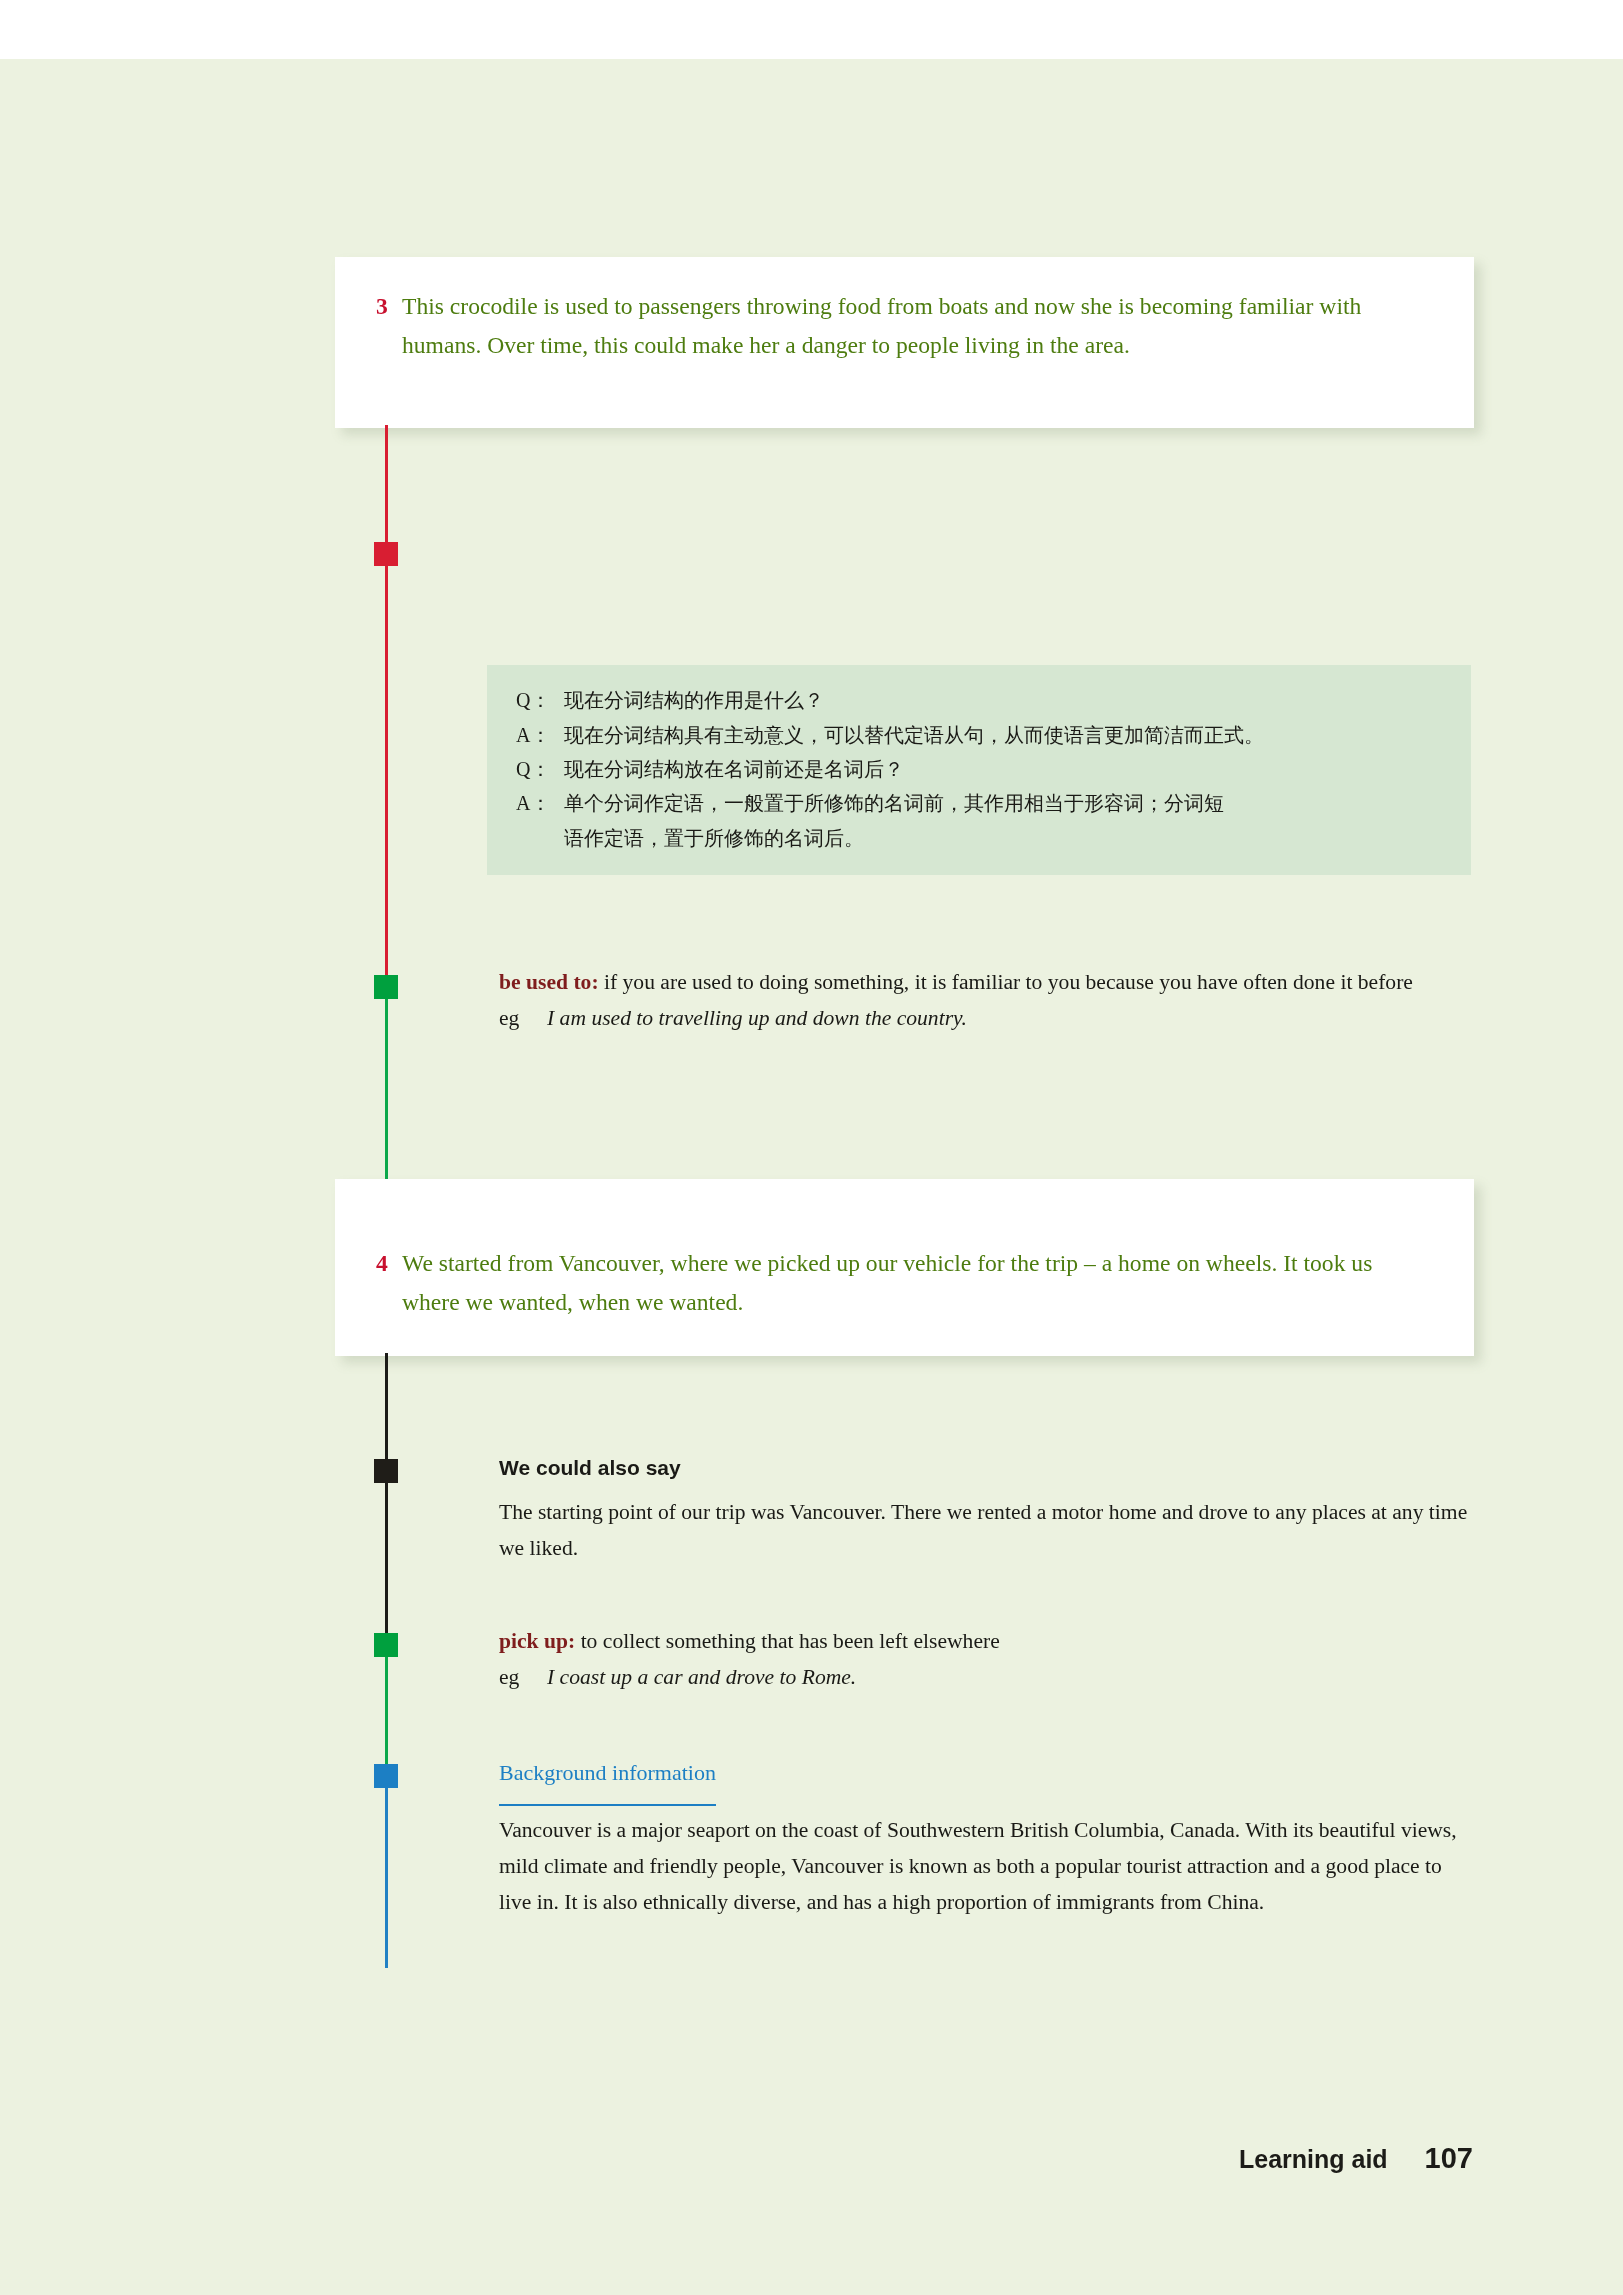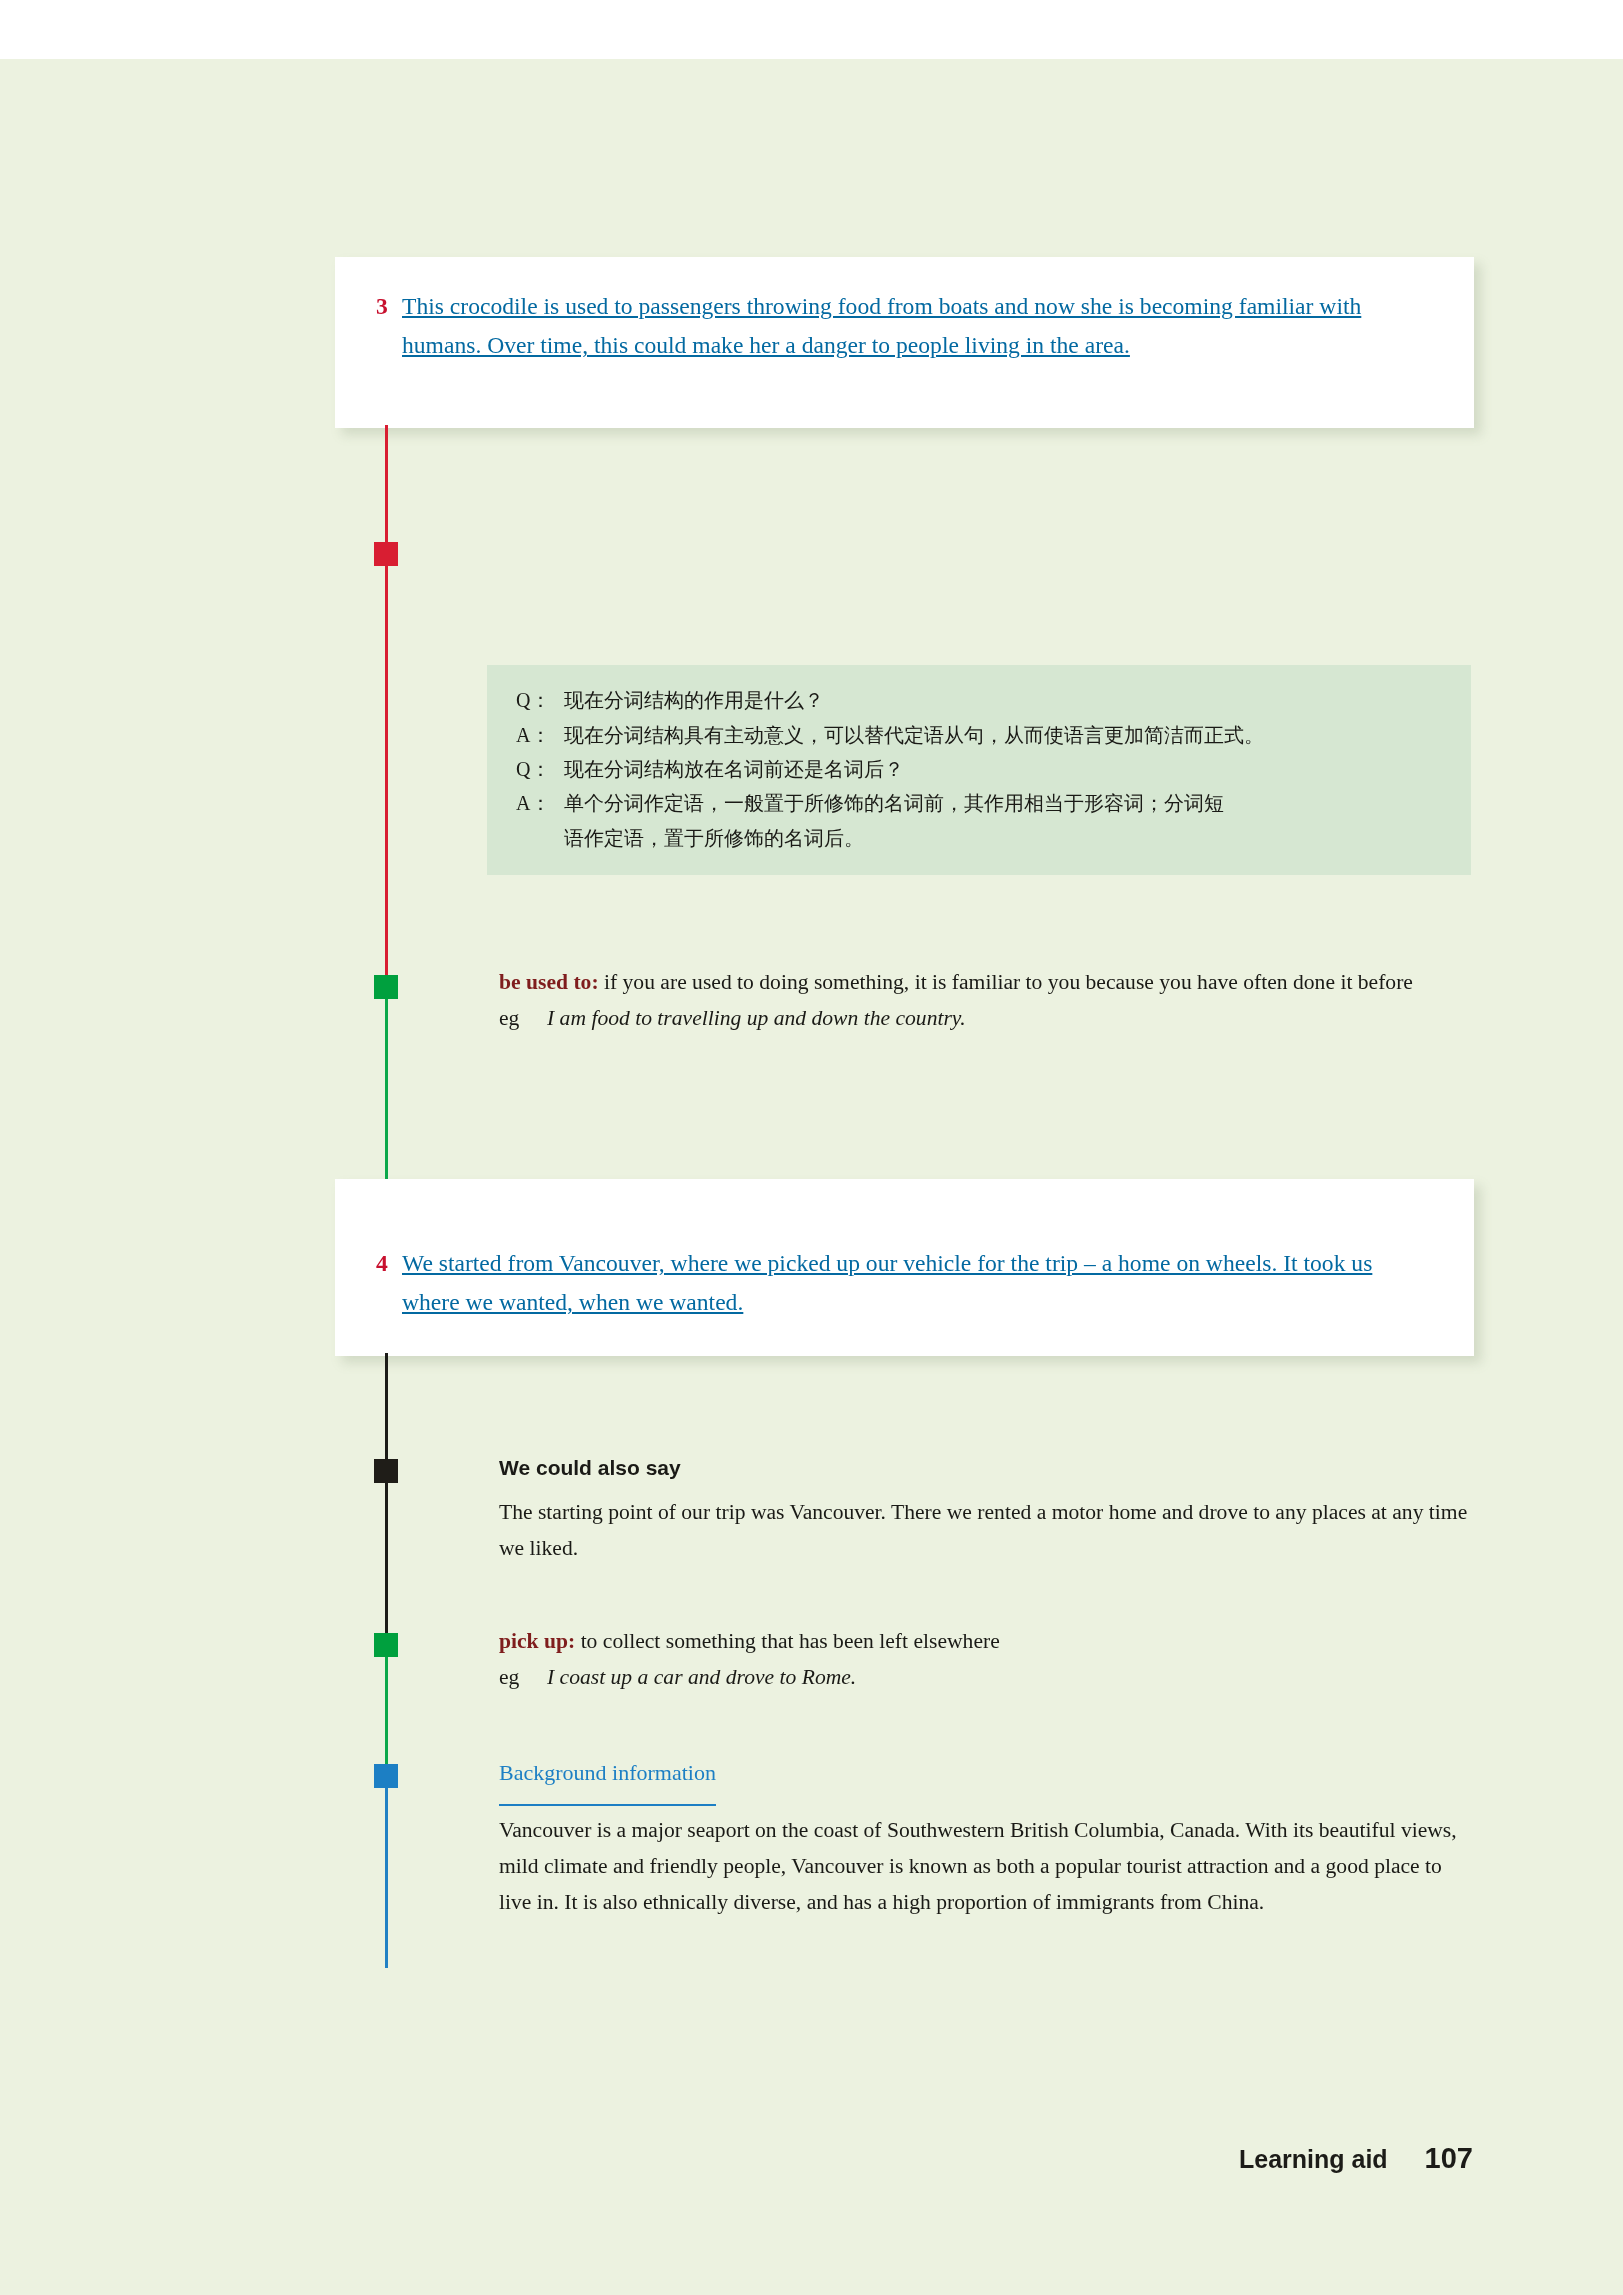--- a/index.html
+++ b/index.html
@@ -59,26 +59,25 @@
   }
   .quote-num {
     color: #c8102e;
     font-size: 23.6px;
     font-weight: 700;
     line-height: 1.66;
     width: 26px;
     flex: 0 0 26px;
   }
   .quote-text {
-    color: #0369a1;
+    color: #4d7c0f;
     font-size: 23.6px;
     line-height: 1.66;
     flex: 1 1 auto;
     max-width: 1027px;
-    text-decoration: underline;
   }
 
   
   .rail {
     position: absolute;
     width: 2.6px;
   }
   .rail.rail-red   { background: #d81e32; }
   .rail.rail-green { background: #0ba84a; }
   .rail.rail-black { background: #1c1c18; }
@@ -232,21 +231,21 @@
   </div>
 
   <div class="marker m-green" style="left:374px; top:916px;"></div>
 
   <div class="note" style="top:906px;">
     <p>
       <span class="kw-green">be used to:</span><span>&nbsp;</span><span>if you are used to doing something, it is familiar to you because you have often done it before</span>
     </p>
     <p class="eg-line">
       <span class="eg-label">eg</span>
-      <span class="eg-italic">I am food to travelling up and down the country.</span>
+      <span class="eg-italic">I am used to travelling up and down the country.</span>
     </p>
   </div>
 
   <div class="quote-card card-4">
     <div class="quote-inner">
       <span class="quote-num">4</span>
       <span class="quote-text">We started from Vancouver, where we picked up our vehicle for the trip – a home on wheels. It took us where we wanted, when we wanted.</span>
     </div>
   </div>
 

